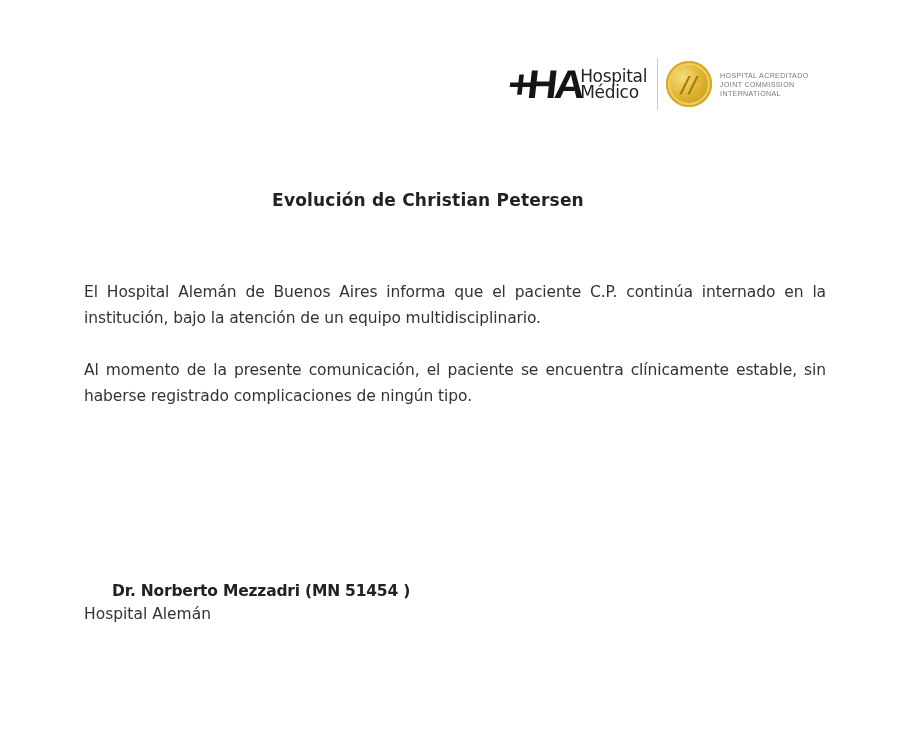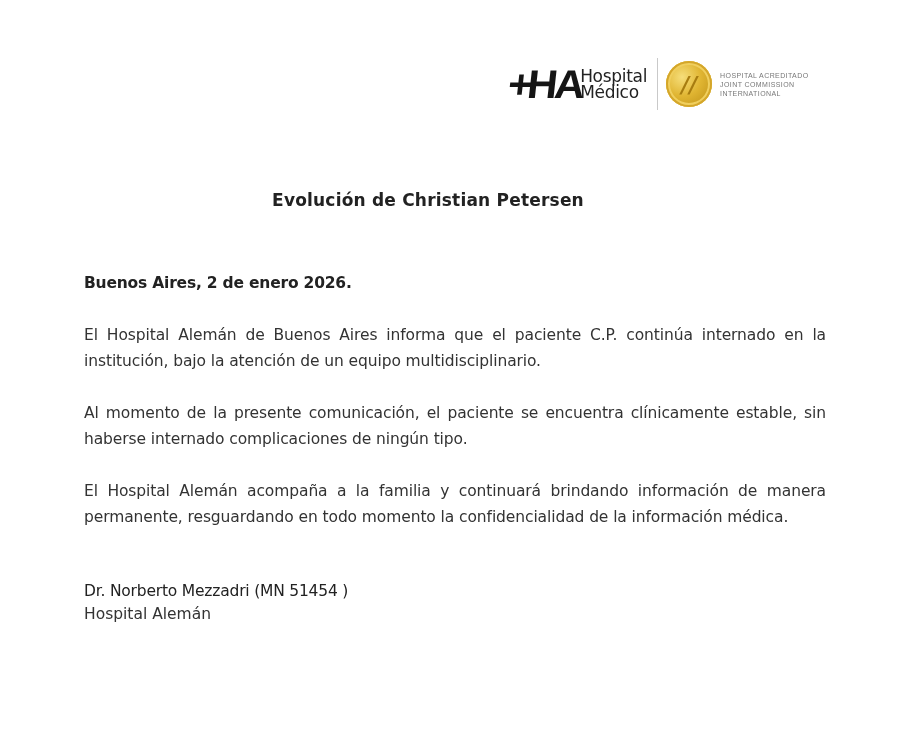--- a/index.html
+++ b/index.html
@@ -116,23 +116,24 @@
     }
     .signature {
       position: absolute;
       left: 84px;
       top: 580px;
       font-size: 15.5px;
       line-height: 23px;
       color: #333;
     }
     .sig-name {
-      font-weight: normal;
+      font-weight: bold;
       color: #222;
       letter-spacing: -0.2px;
+      margin-left: 28px;
     }
   </style>
 </head>
 <body>
 
 <div class="header">
   <div class="ha-mark">
     <span class="ha-plus">+</span>
     <span>HA</span>
   </div>
@@ -147,22 +148,20 @@
   <div class="accred">
     <div>HOSPITAL ACREDITADO</div>
     <div>JOINT COMMISSION</div>
     <div>INTERNATIONAL</div>
   </div>
 </div>
 
 <div class="title">Evolución de Christian Petersen</div>
 
 <div class="content">
-  <p class="date">Buenos Aires, 2 de enero 2026.</p>
   <p class="para">El Hospital Alemán de Buenos Aires informa que el paciente C.P. continúa internado en la institución, bajo la atención de un equipo multidisciplinario.</p>
-  <p class="para">Al momento de la presente comunicación, el paciente se encuentra clínicamente estable, sin haberse internado complicaciones de ningún tipo.</p>
-  <p class="para">El Hospital Alemán acompaña a la familia y continuará brindando información de manera permanente, resguardando en todo momento la confidencialidad de la información médica.</p>
+  <p class="para">Al momento de la presente comunicación, el paciente se encuentra clínicamente estable, sin haberse registrado complicaciones de ningún tipo.</p>
 </div>
 
 <div class="signature">
   <div class="sig-name">Dr. Norberto Mezzadri (MN 51454 )</div>
   <div>Hospital Alemán</div>
 </div>
 
 </body></html>

